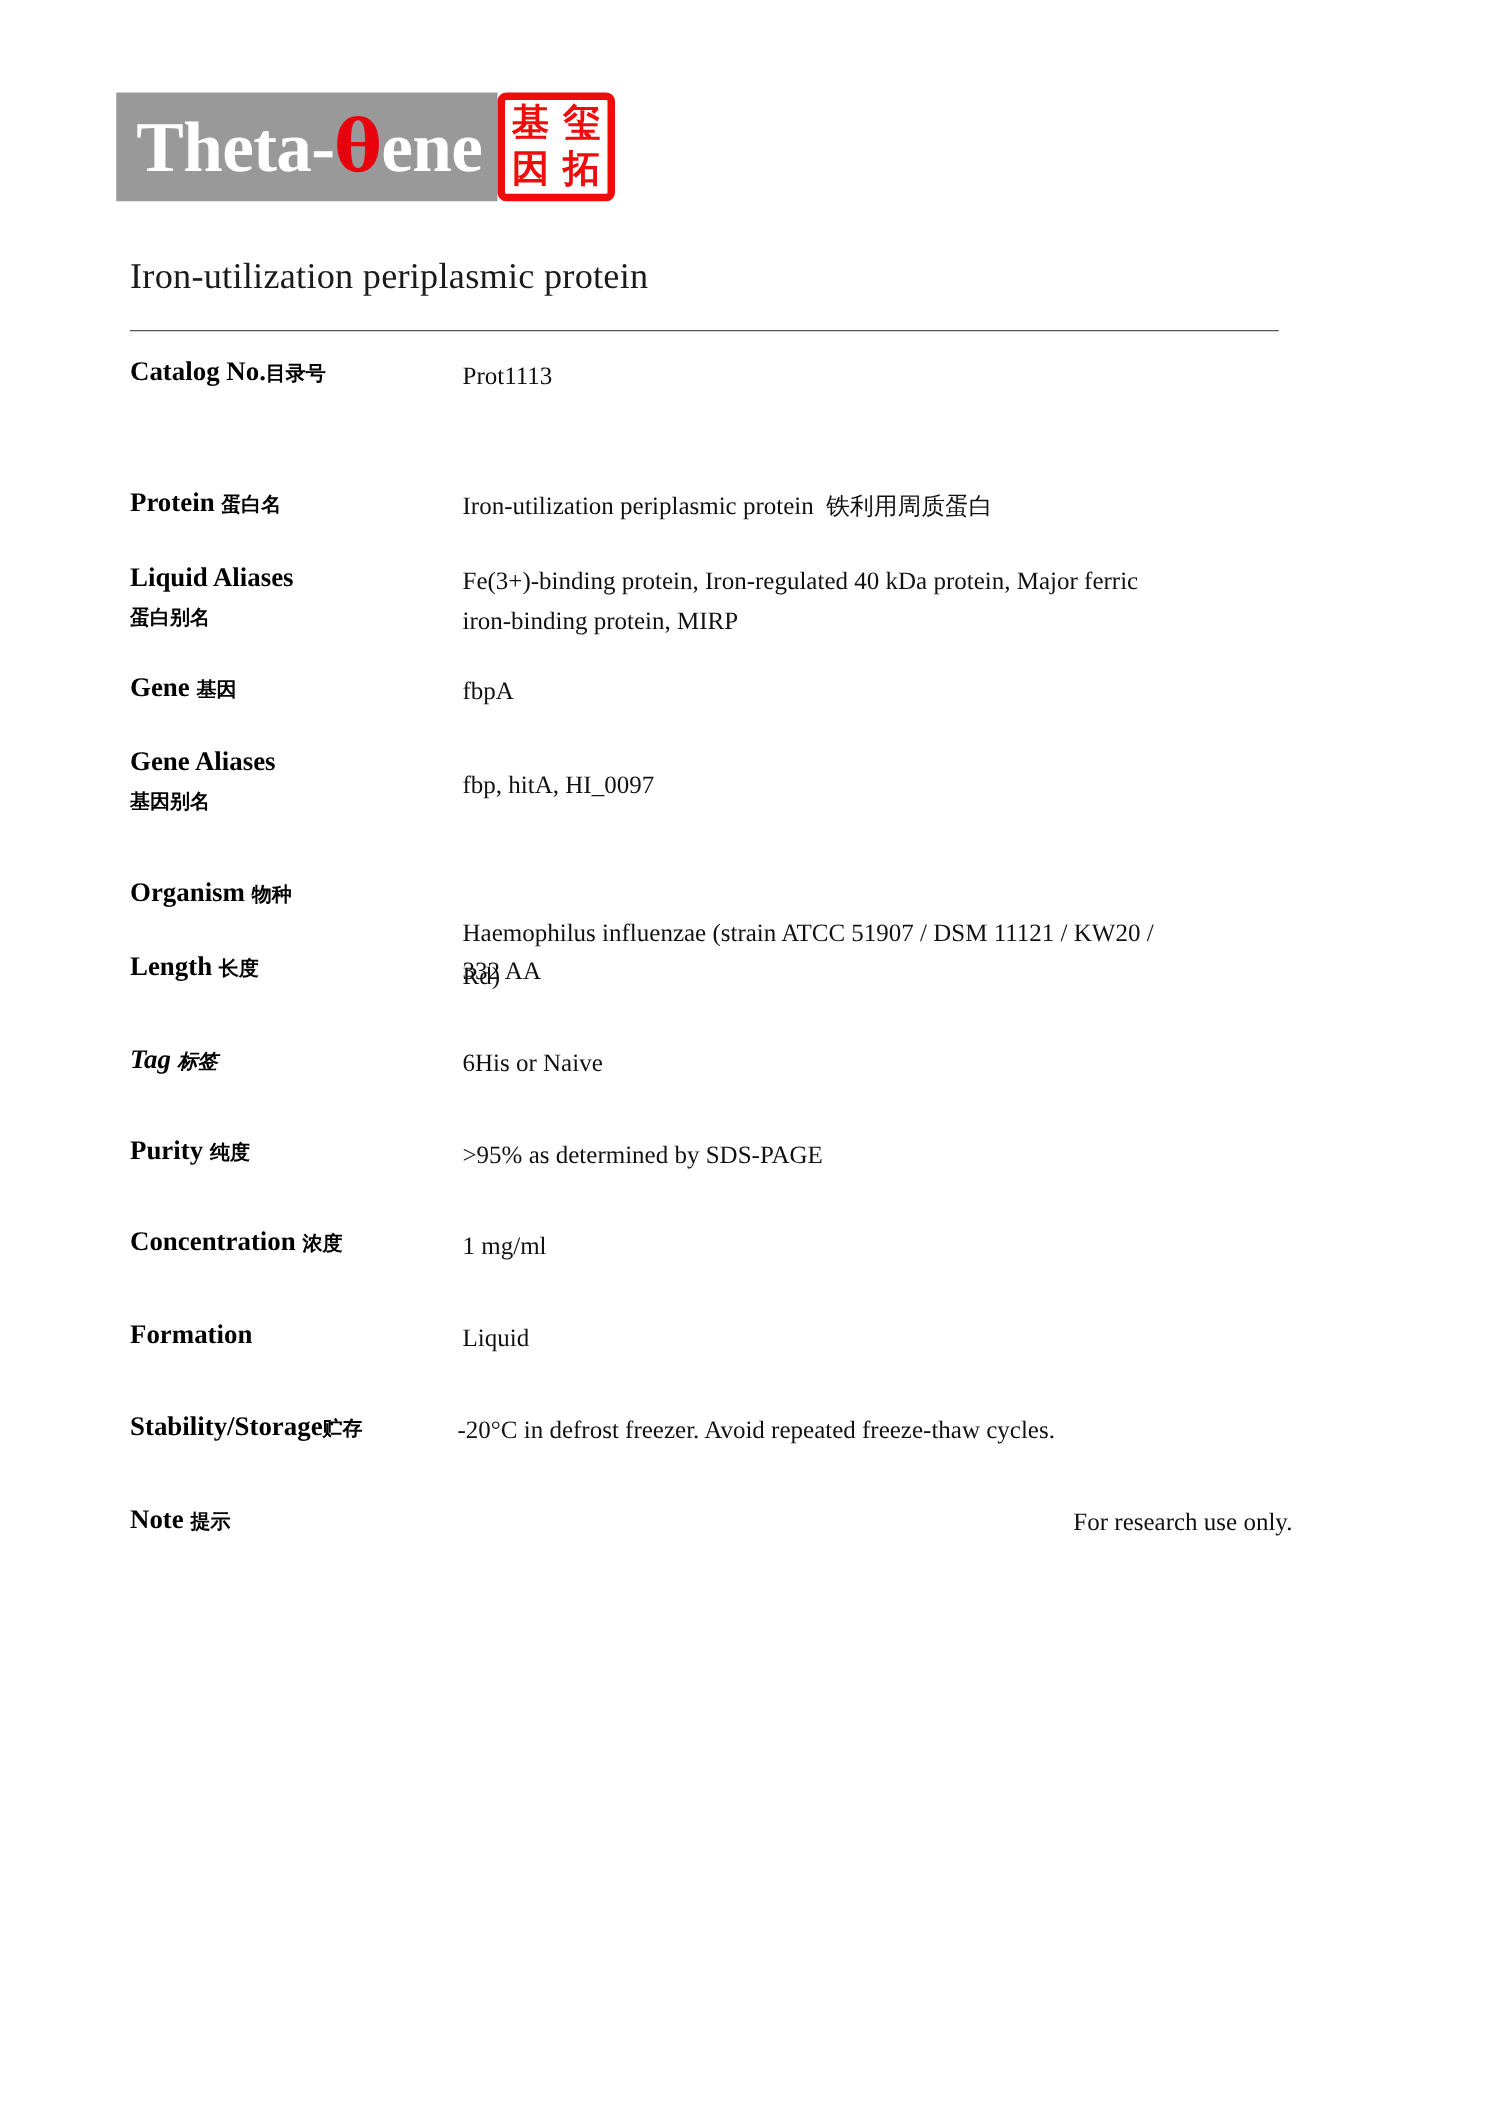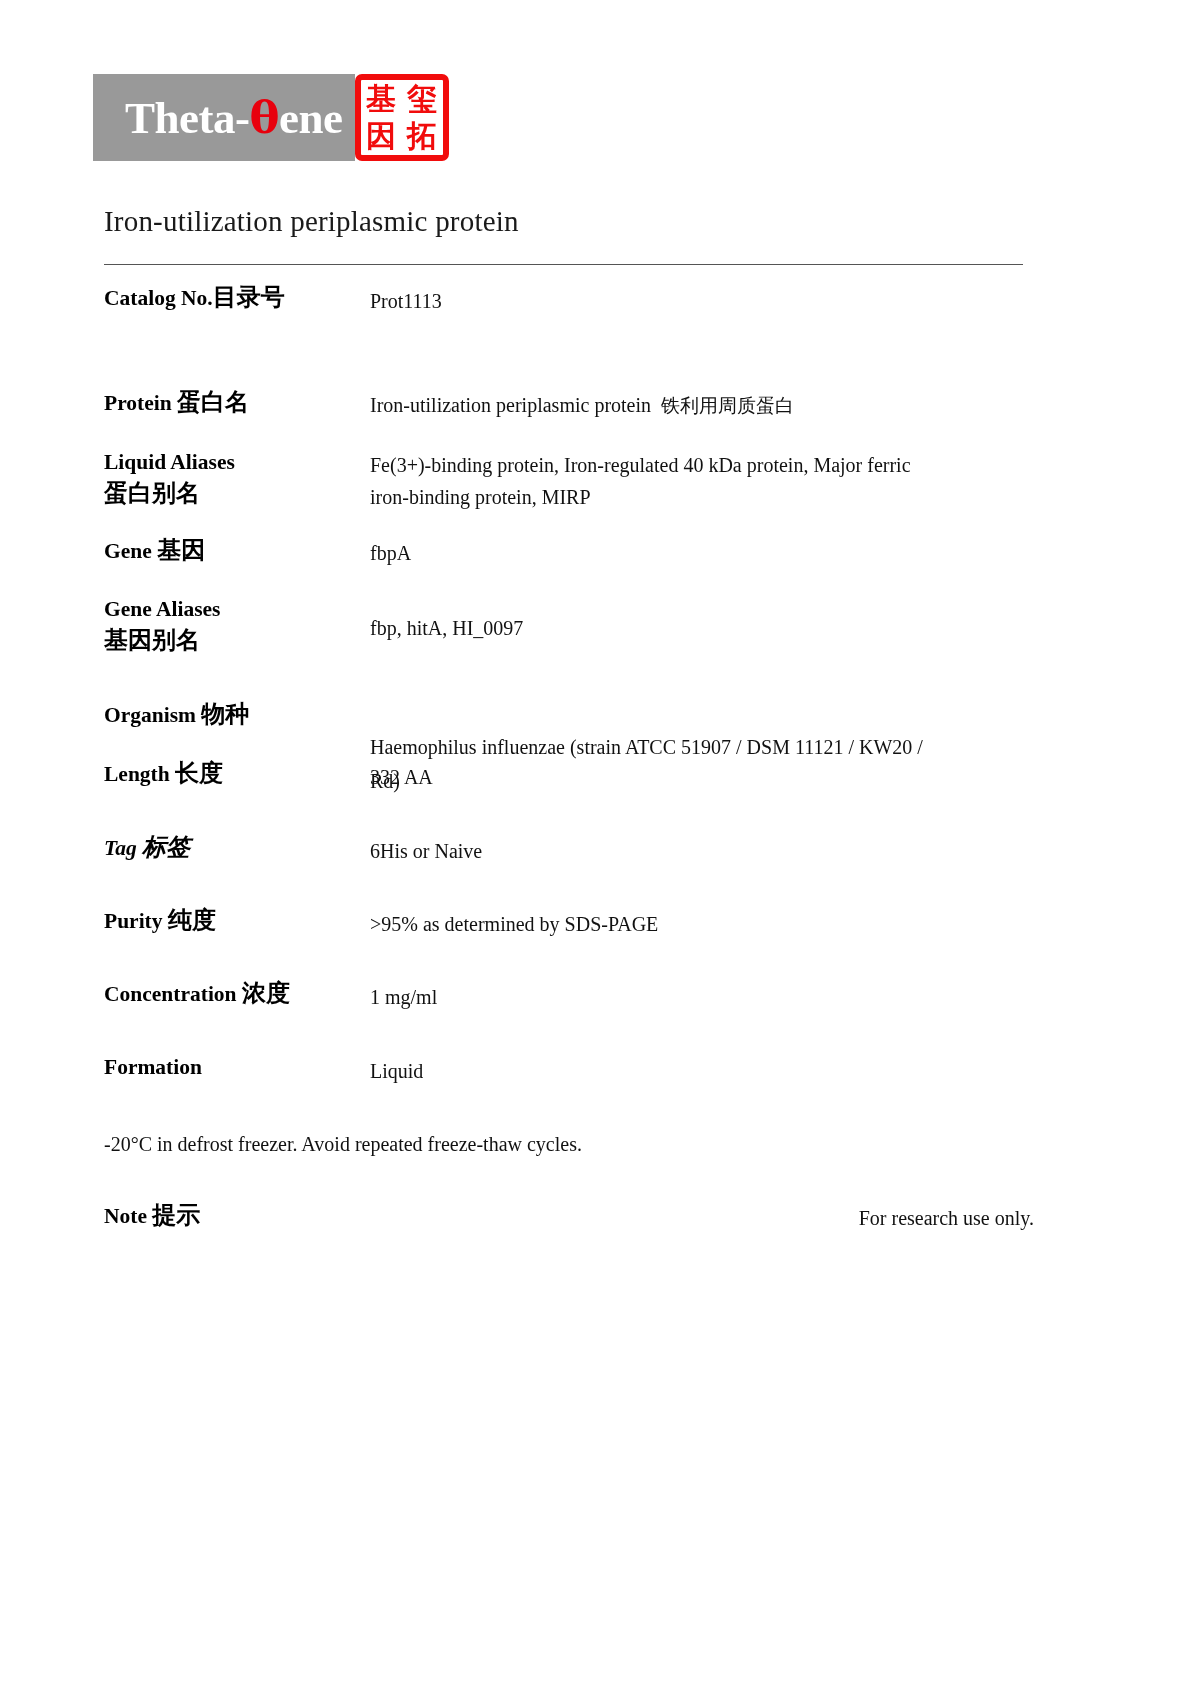--- a/index.html
+++ b/index.html
@@ -35,26 +35,25 @@
     background: #999999;
     display: flex;
     align-items: center;
     padding: 0 12px 0 16px;
     height: 87px;
     box-sizing: border-box;
   }
   .logo-text {
     font-family: "Liberation Serif", "DejaVu Serif", serif;
     font-weight: bold;
-    font-size: 45px;
+    font-size: 57px;
     line-height: 77px;
     color: #ffffff;
     letter-spacing: -0.5px;
     white-space: nowrap;
-    margin-left: 16px;
   }
   .logo-theta {
     color: #e8000d;
     font-family: "DejaVu Serif", "Liberation Serif", serif;
     font-weight: bold;
   }
   .seal {
     width: 94px;
     height: 87px;
     border: 6px solid #f10c0c;
@@ -115,21 +114,21 @@
     font-weight: bold;
     font-size: 21.5px;
     line-height: 31px;
     color: #000000;
     padding-right: 4px;
     box-sizing: border-box;
   }
   .spec-label .cn {
     font-family: "DejaVu Sans", "Liberation Sans", sans-serif;
     font-weight: bold;
-    font-size: 24px;
+    font-size: 16px;
   }
   .spec-value {
     flex: 1 1 auto;
     font-size: 20px;
     line-height: 31px;
     color: #111111;
   }
   .spec-value .cn {
     font-family: "DejaVu Sans", "Liberation Sans", sans-serif;
     font-size: 19px;
@@ -275,20 +274,21 @@
       <div class="spec-label"><span>Concentration </span><span class="cn">浓度</span></div>
       <div class="spec-value">1 mg/ml</div>
     </div>
 
     <div class="spec-row r-formation">
       <div class="spec-label"><span>Formation</span></div>
       <div class="spec-value">Liquid</div>
     </div>
 
     <div class="spec-row r-storage">
+      <div class="spec-label"><span>Stability/Storage</span><span class="cn">贮存</span></div>
       <div class="spec-value nowrap">-20°C in defrost freezer. Avoid repeated freeze-thaw cycles.</div>
     </div>
 
     <div class="spec-row r-note">
       <div class="spec-label"><span>Note </span><span class="cn">提示</span></div>
       <div class="spec-value">For research use only.</div>
     </div>
 
   </div>
 </div>

